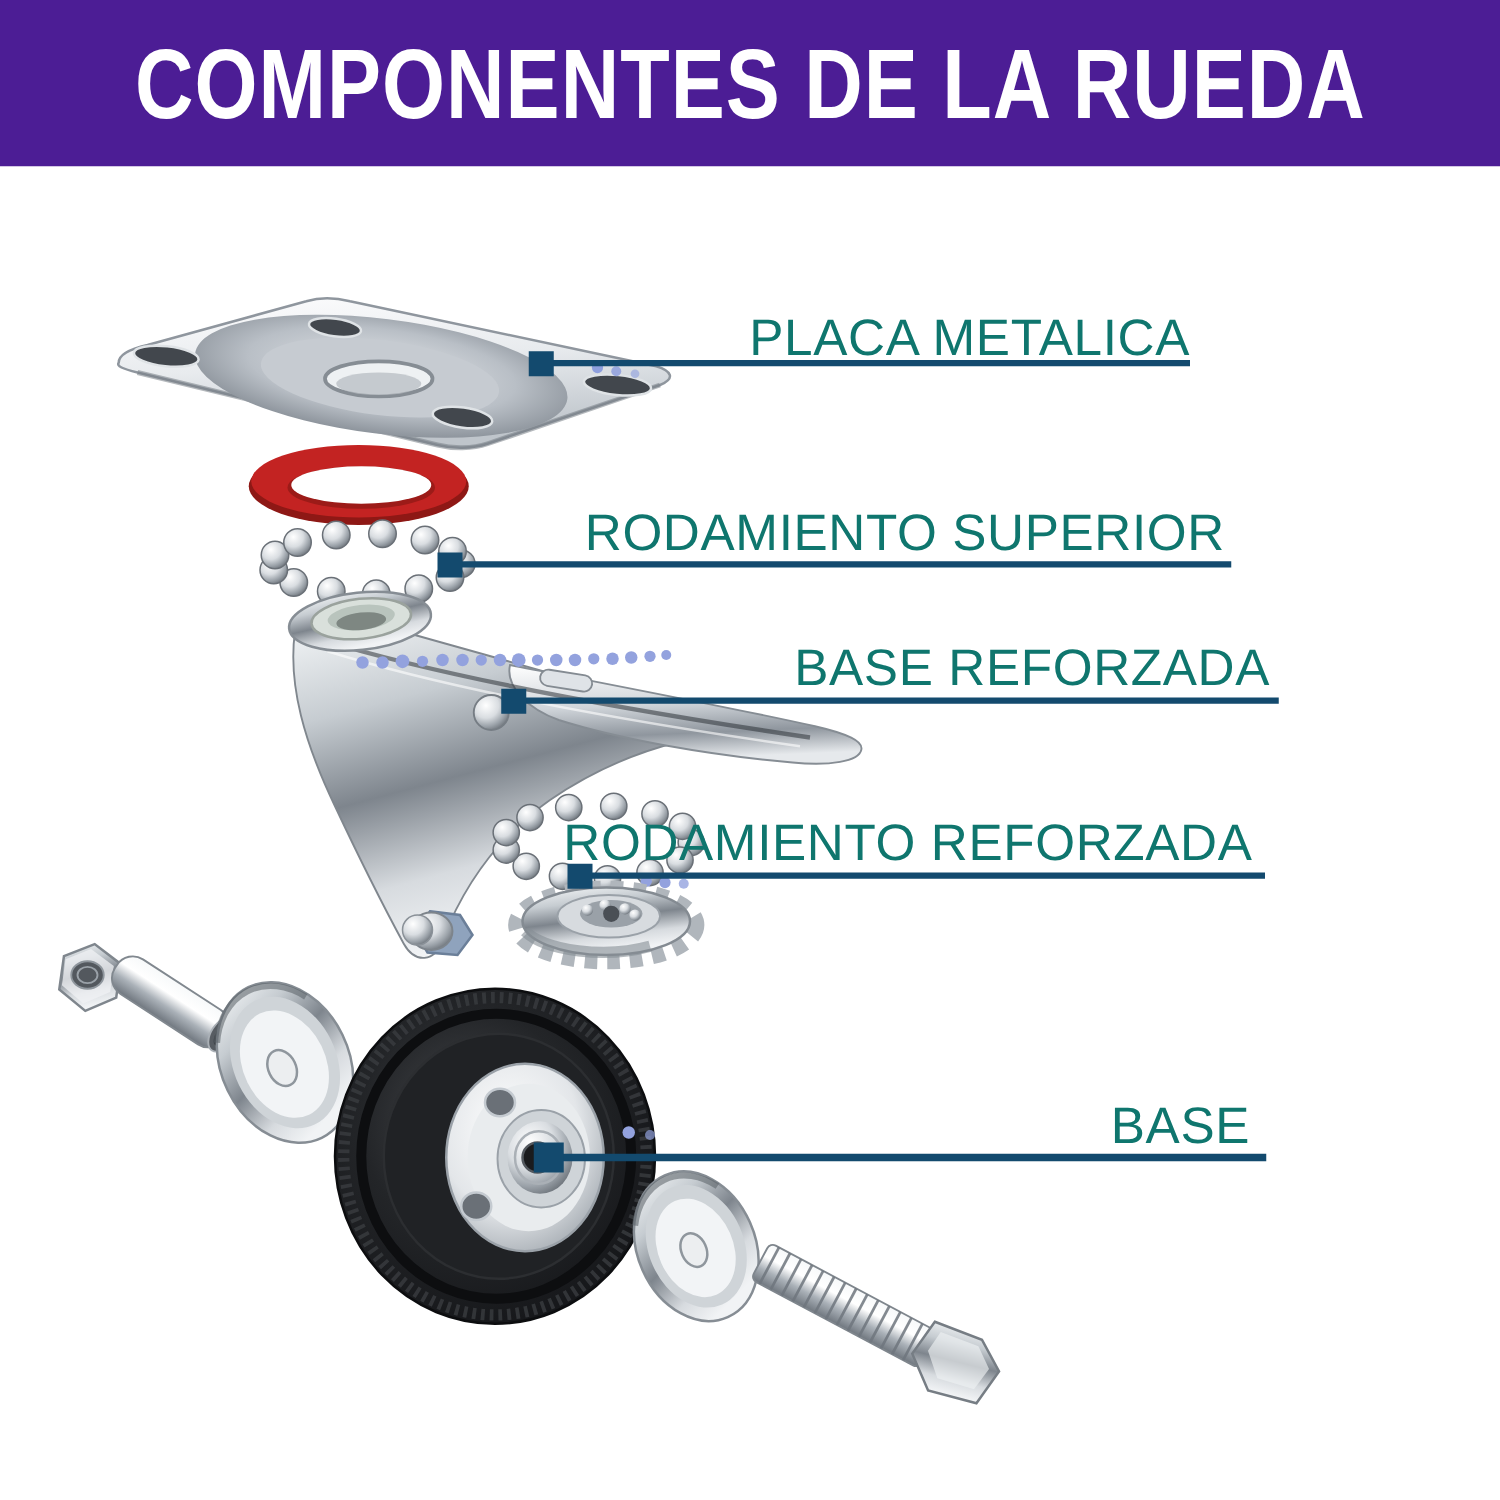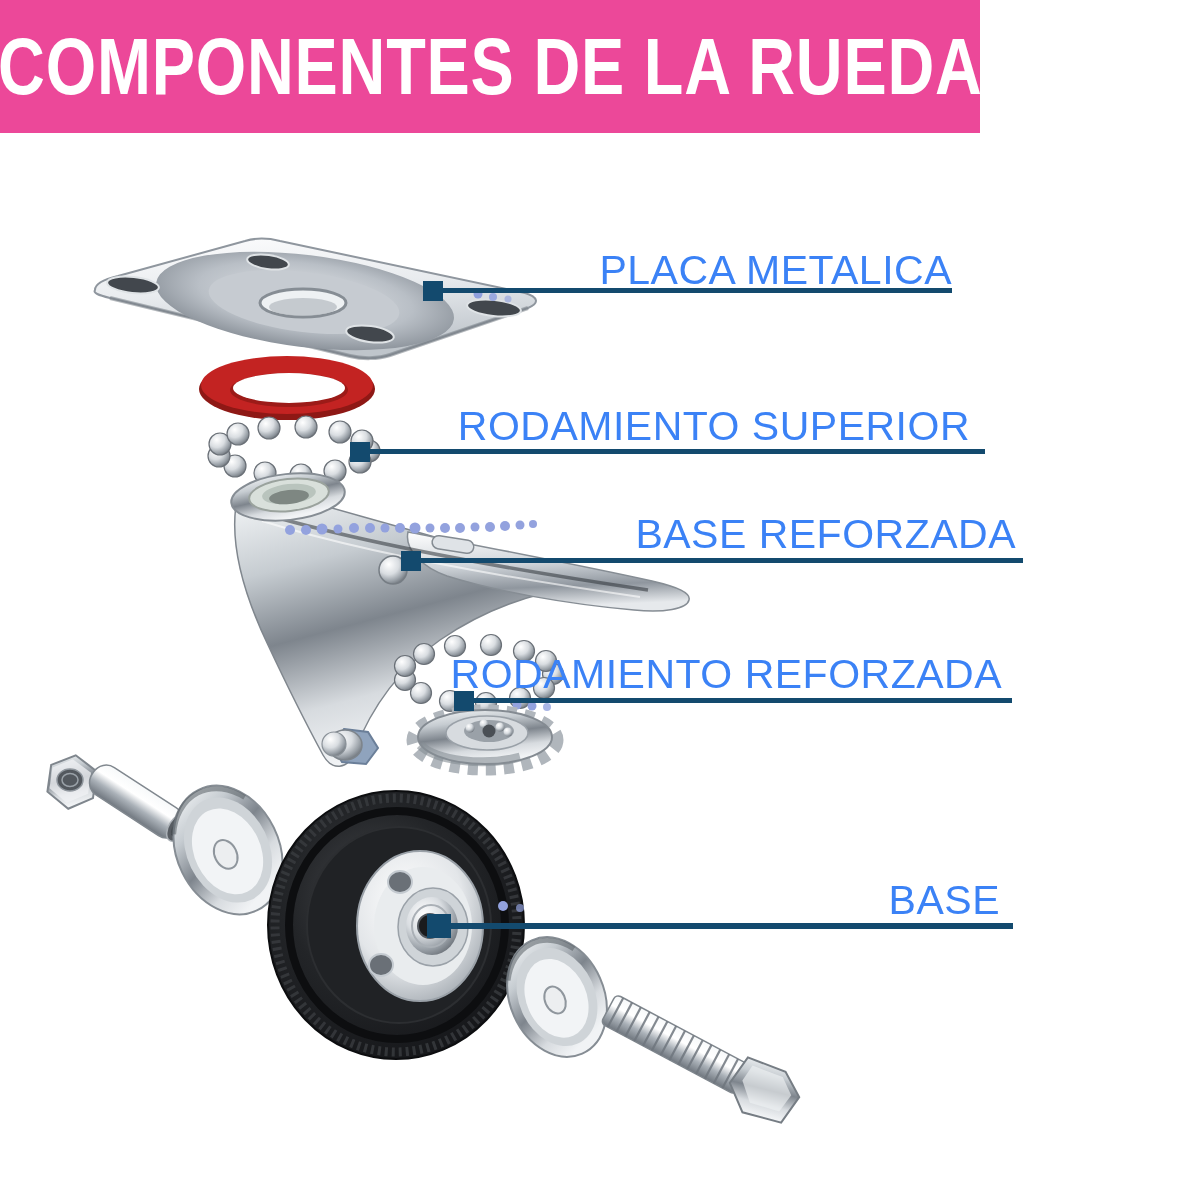--- a/index.html
+++ b/index.html
@@ -3,43 +3,43 @@
 <meta charset="utf-8">
 <style>
   html,body{margin:0;padding:0;}
   body{
     width:1200px;height:1200px;background:#ffffff;
     font-family:"Liberation Sans",sans-serif;
     position:relative;overflow:hidden;
   }
   
   .banner{
-    position:absolute;top:0;left:0;width:980px;height:133px;
-    background:#ec4899;display:flex;align-items:center;justify-content:center;
+    position:absolute;top:0;left:0;width:1200px;height:133px;
+    background:#4c1d95;display:flex;align-items:center;justify-content:center;
     z-index:3;
   }
   .banner h1{
     margin:0;color:#ffffff;font-size:79px;font-weight:800;
     letter-spacing:1px;white-space:nowrap;transform:scaleX(.82);
   }
   
   .illustration{position:absolute;top:0;left:0;width:1200px;height:1200px;z-index:1;}
   
   .part-label{
-    position:absolute;color:#3b82f6;font-size:41px;font-weight:500;
+    position:absolute;color:#0f766e;font-size:41px;font-weight:500;
     letter-spacing:.5px;white-space:nowrap;z-index:4;line-height:1;
   }
   .lead-line{position:absolute;height:5px;background:#134a6e;z-index:4;}
   .lead-line .sq{
     position:absolute;left:-3px;top:50%;transform:translateY(-50%);
     width:20px;height:20px;background:#134a6e;
   }
   #lbl-placa   {right:248px;top:250px;}
   #line-placa  {left:426px;top:288px;width:526px;}
-  #lbl-superior{right:230px;top:406px;}
+  #lbl-superior{right:220px;top:406px;}
   #line-superior{left:353px;top:449px;width:632px;}
   #lbl-base    {right:184px;top:514px;margin-left:43px;}
   #line-base   {left:404px;top:558px;width:619px;}
   #lbl-inferior{right:198px;top:654px;}
   #line-inferior{left:457px;top:698px;width:555px;}
   #lbl-rueda   {right:200px;top:880px;}
   #line-rueda  {left:430px;top:923px;width:583px;height:6px;}
   #line-rueda .sq{width:24px;height:24px;}
 </style>
 </head>

